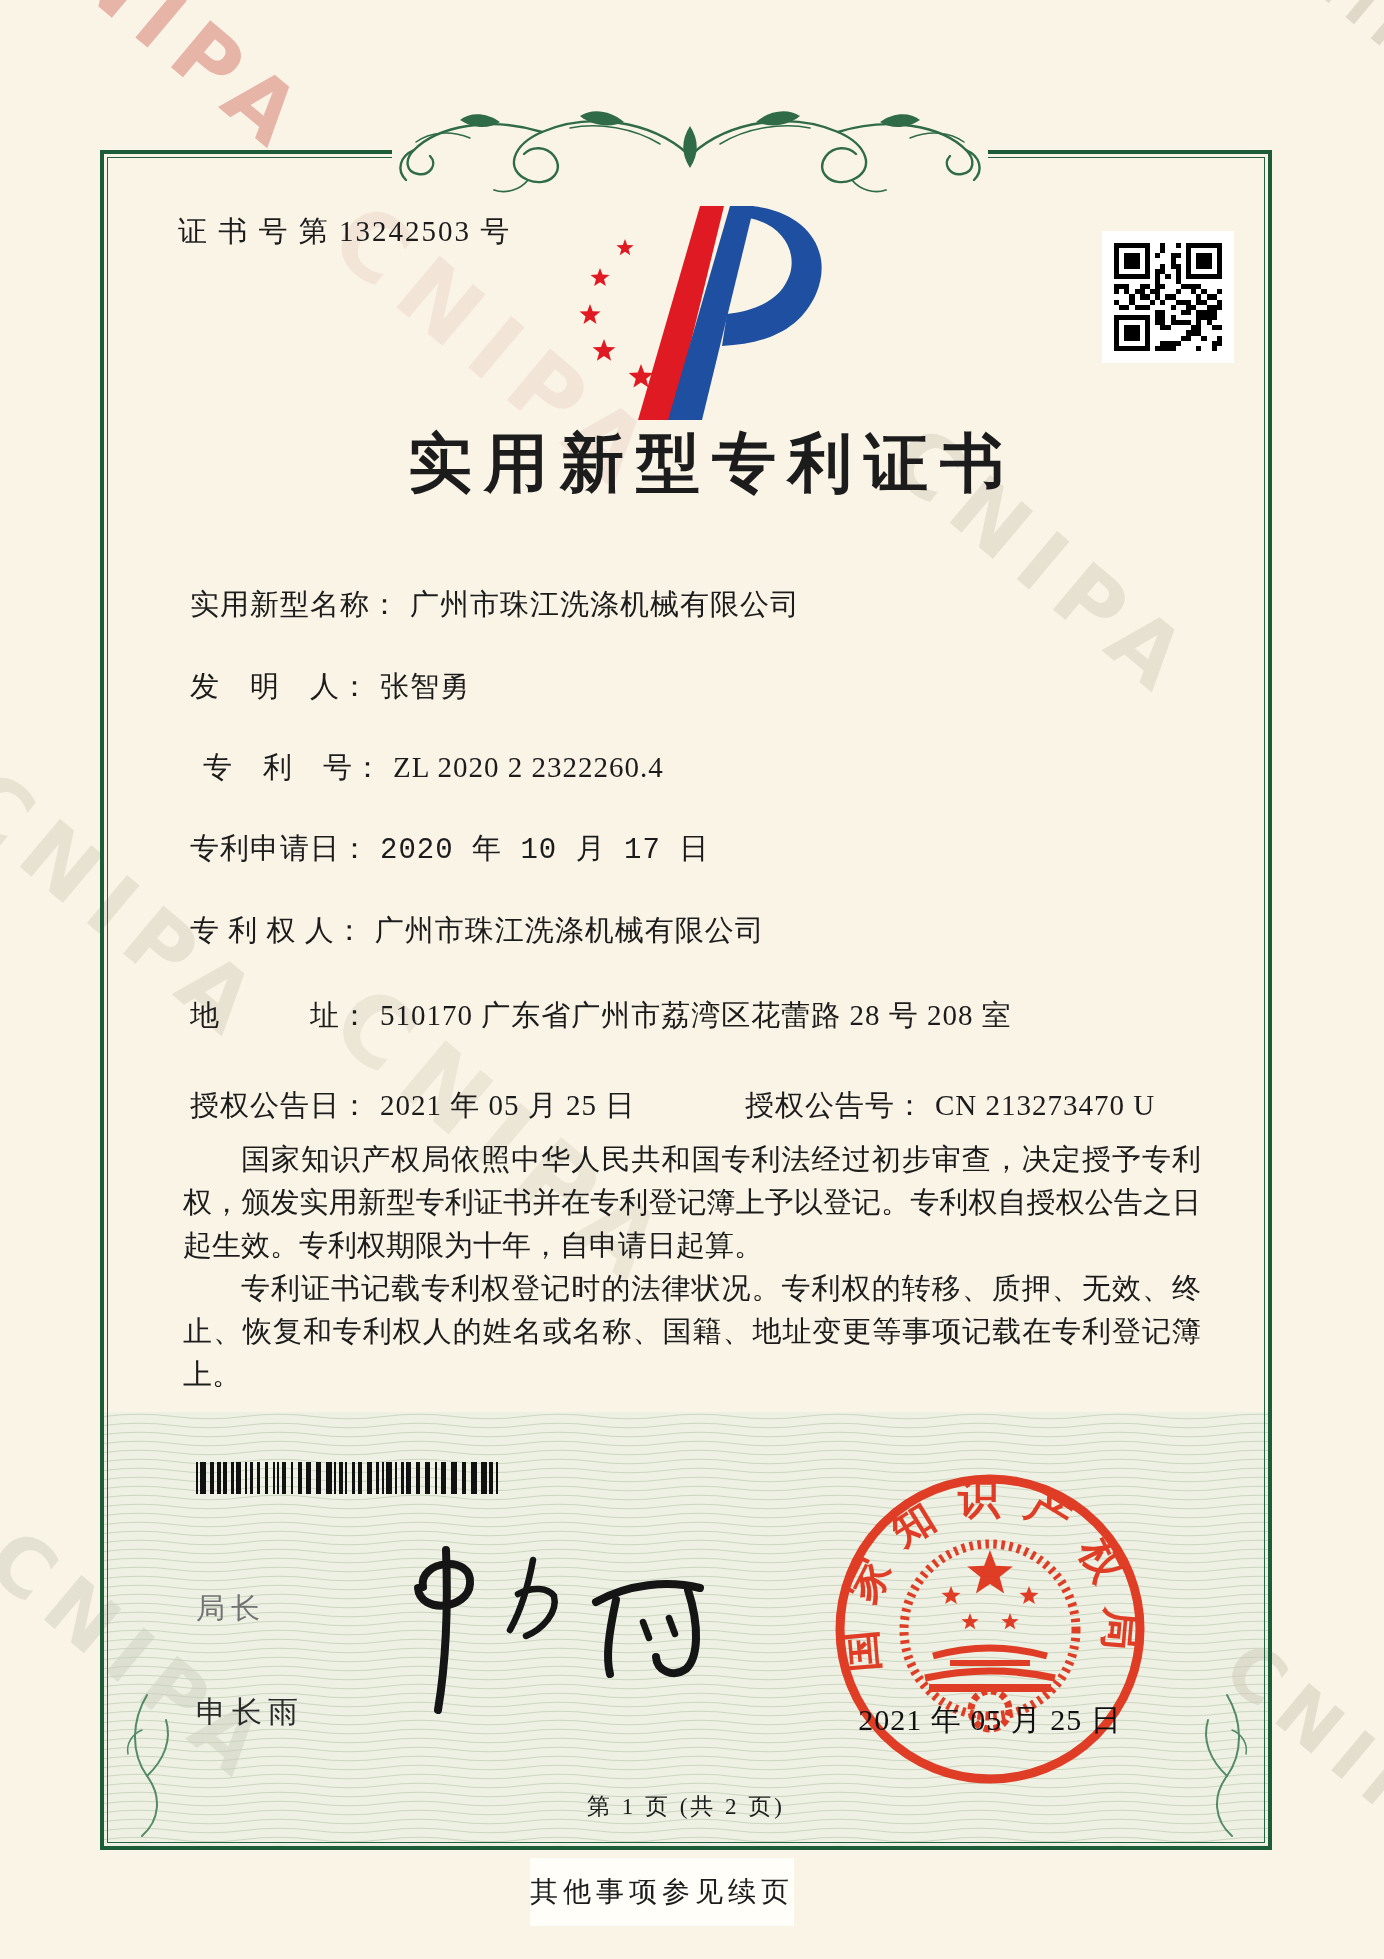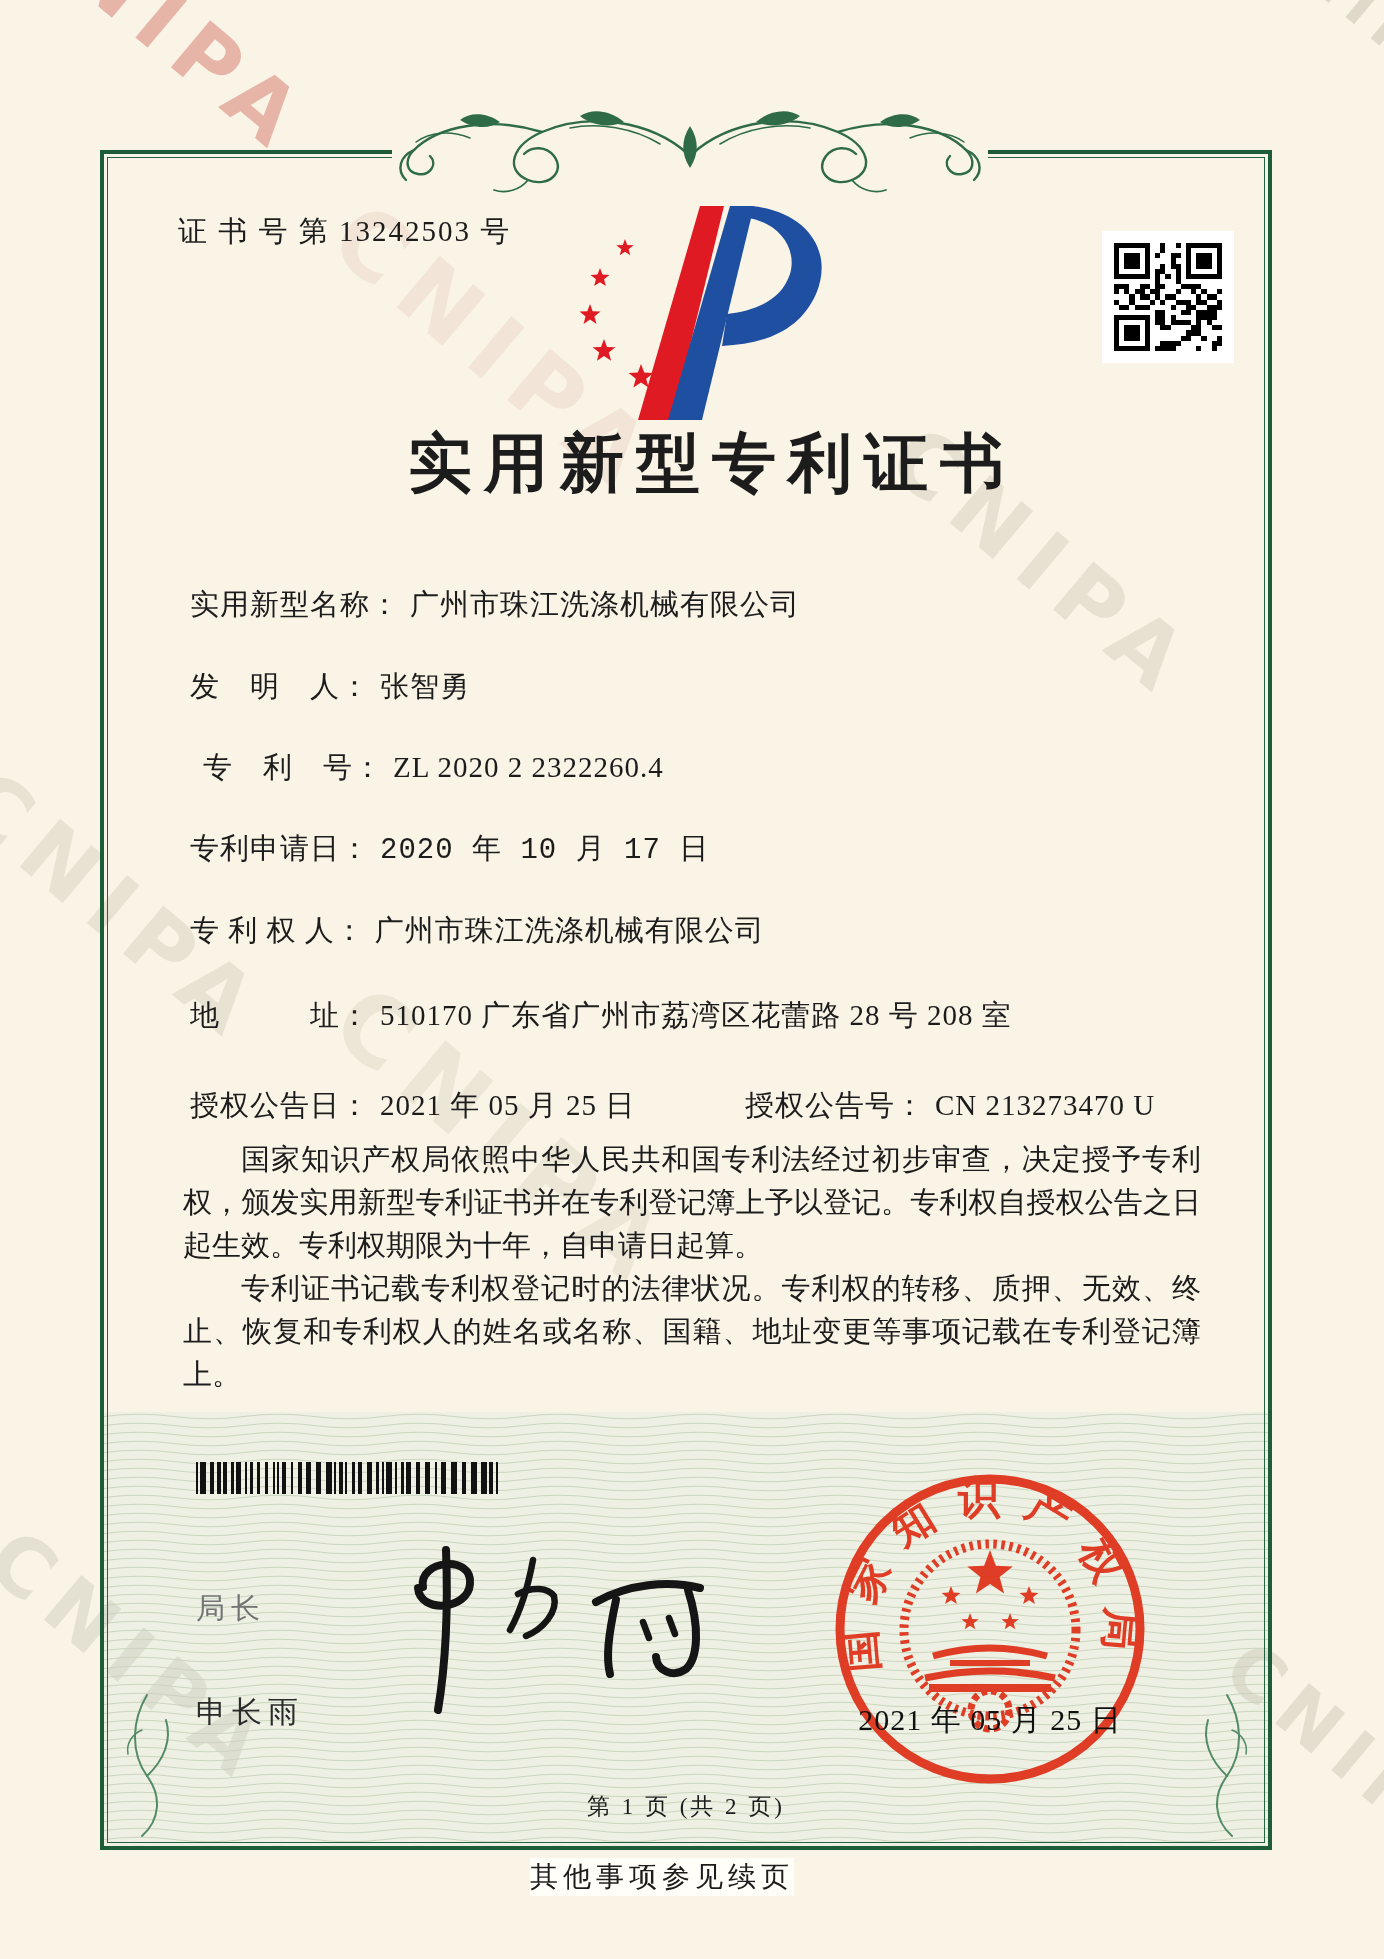--- a/index.html
+++ b/index.html
@@ -46,21 +46,21 @@
     font-family:Liberation Sans, sans-serif;color:#737373;z-index:5;}
   #issuer-name{left:196px;top:1645px;font-size:30px;letter-spacing:6px;
     font-family:"Liberation Sans","DejaVu Sans",sans-serif;color:#2a2a2a;z-index:5;margin-top:47px;}
   #seal-date{
     left:840px;top:1700px;width:300px;text-align:center;font-size:30px;
     letter-spacing:1px;color:#101010;z-index:7;
   }
   #page-footer{left:186px;top:1791px;width:1000px;text-align:center;font-size:23px;
     letter-spacing:3px;z-index:5;}
   #note-box{
-    left:530px;top:1858px;width:264px;height:38px;background:#fffef8;
+    left:530px;top:1858px;width:264px;height:68px;background:#fffef8;
     display:flex;align-items:center;justify-content:center;z-index:5;
   }
   #note-box span{font-size:28px;letter-spacing:5px;}
   .svgblock{position:absolute;z-index:5;}
   #seal-svg{z-index:6;opacity:.93;}
   .seal-ring-text{font-family:"Liberation Serif",serif;font-weight:700;}
 </style>
 </head>
 <body>
 

